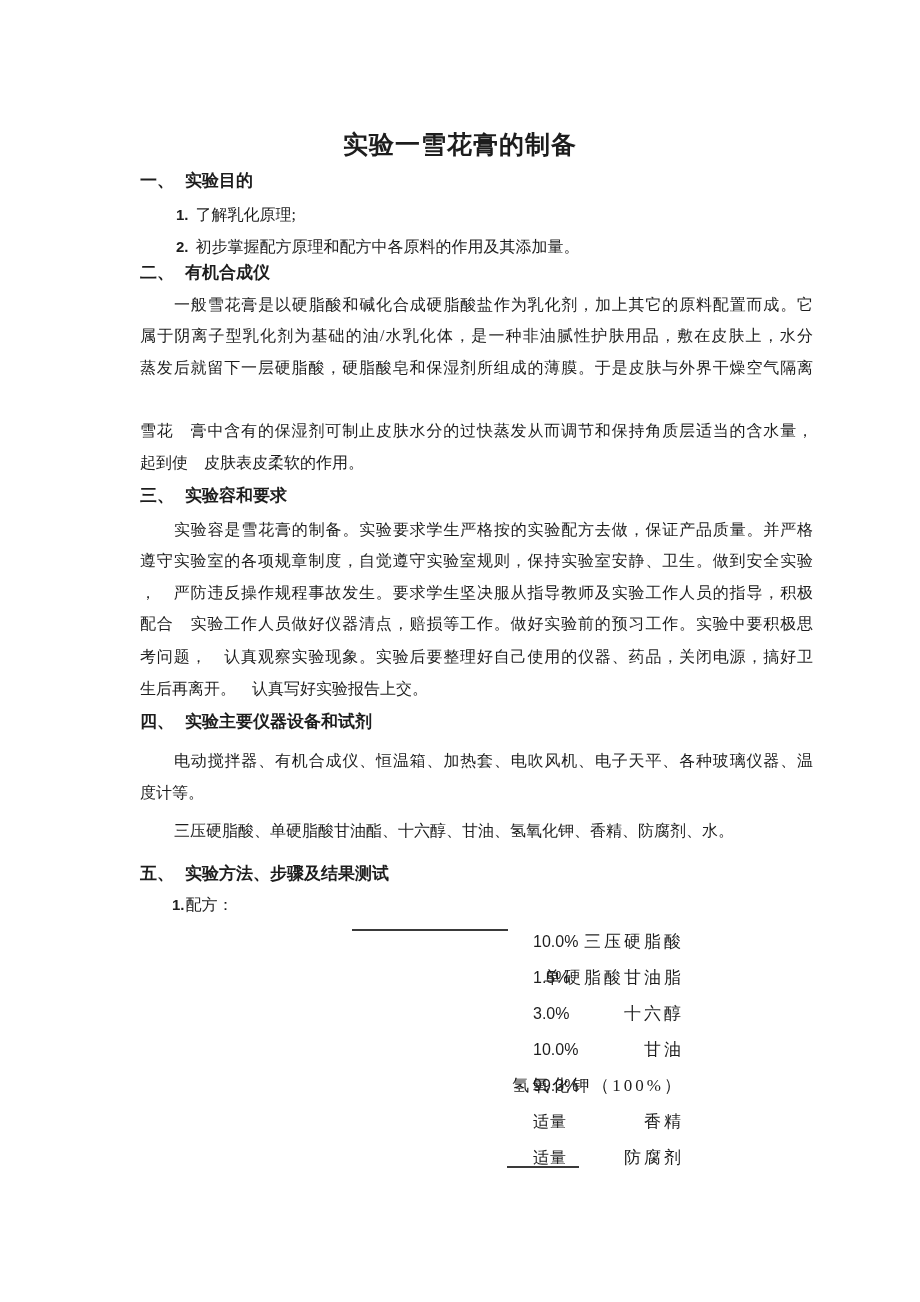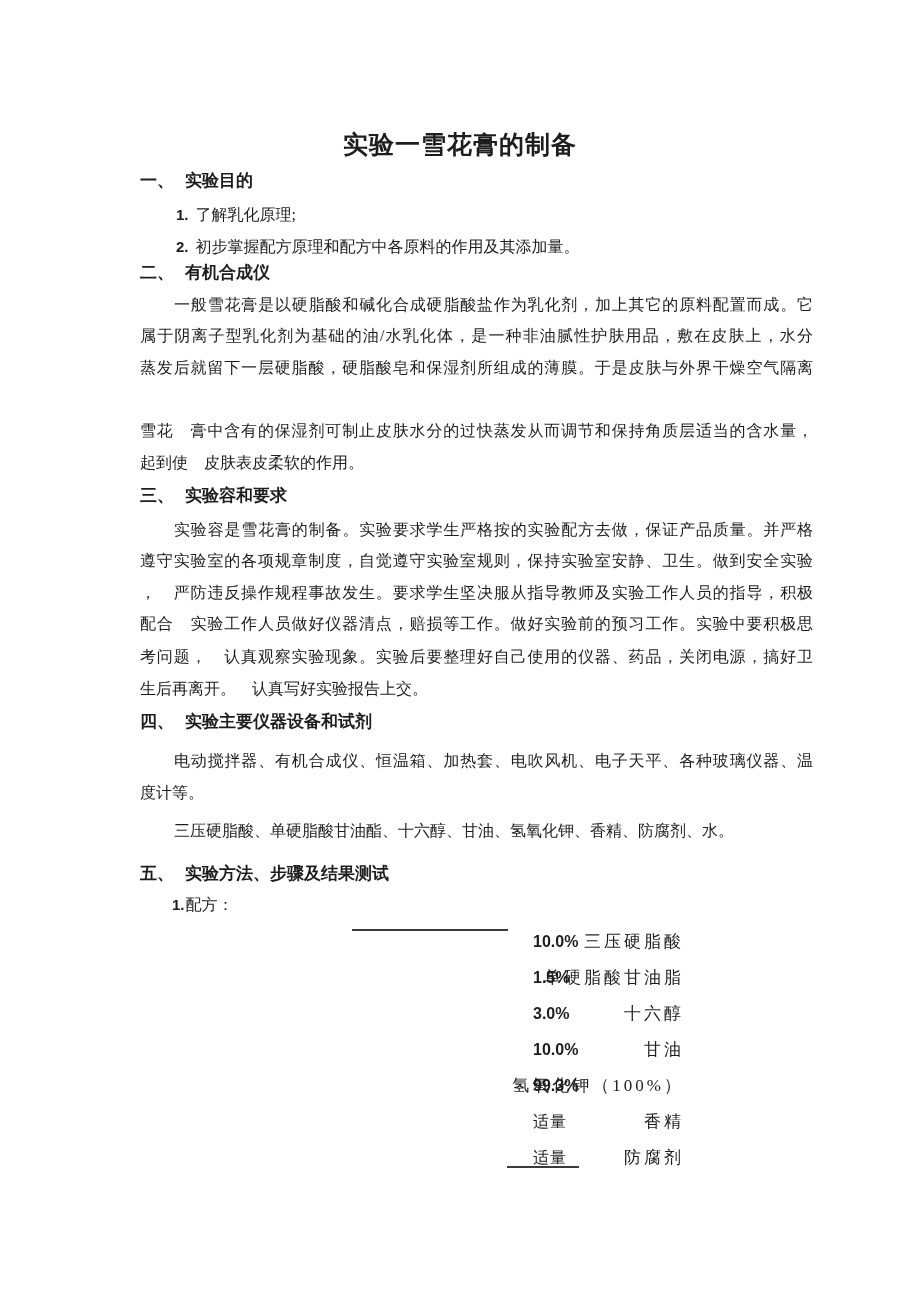--- a/index.html
+++ b/index.html
@@ -41,21 +41,21 @@
   .formula-label{position:absolute;left:172px;height:30px;line-height:30px;font-size:16px;white-space:nowrap;}
   .formula-label .num{margin-right:1px;}
   .frow{
     position:absolute;left:354px;width:330px;height:36px;line-height:36px;
     font-size:17px;white-space:nowrap;text-align:right;
   }
   .fname{letter-spacing:3px;}
   .fval{position:absolute;left:179px;top:0;}
   .num-val{
     font-family:"Liberation Sans", sans-serif;
-    font-weight:bold;font-size:16px;letter-spacing:0;
+    font-weight:normal;font-size:16px;letter-spacing:0;
   }
   .cjk-val{font-size:16px;letter-spacing:1px;}
   .rule{position:absolute;height:2px;background:#3a3a3a;}
   .rule-top{left:352px;top:929px;width:156px;}
   .rule-bottom{left:507px;top:1166px;width:72px;}
 </style>
 </head>
 <body>
 
 <div class="page">

